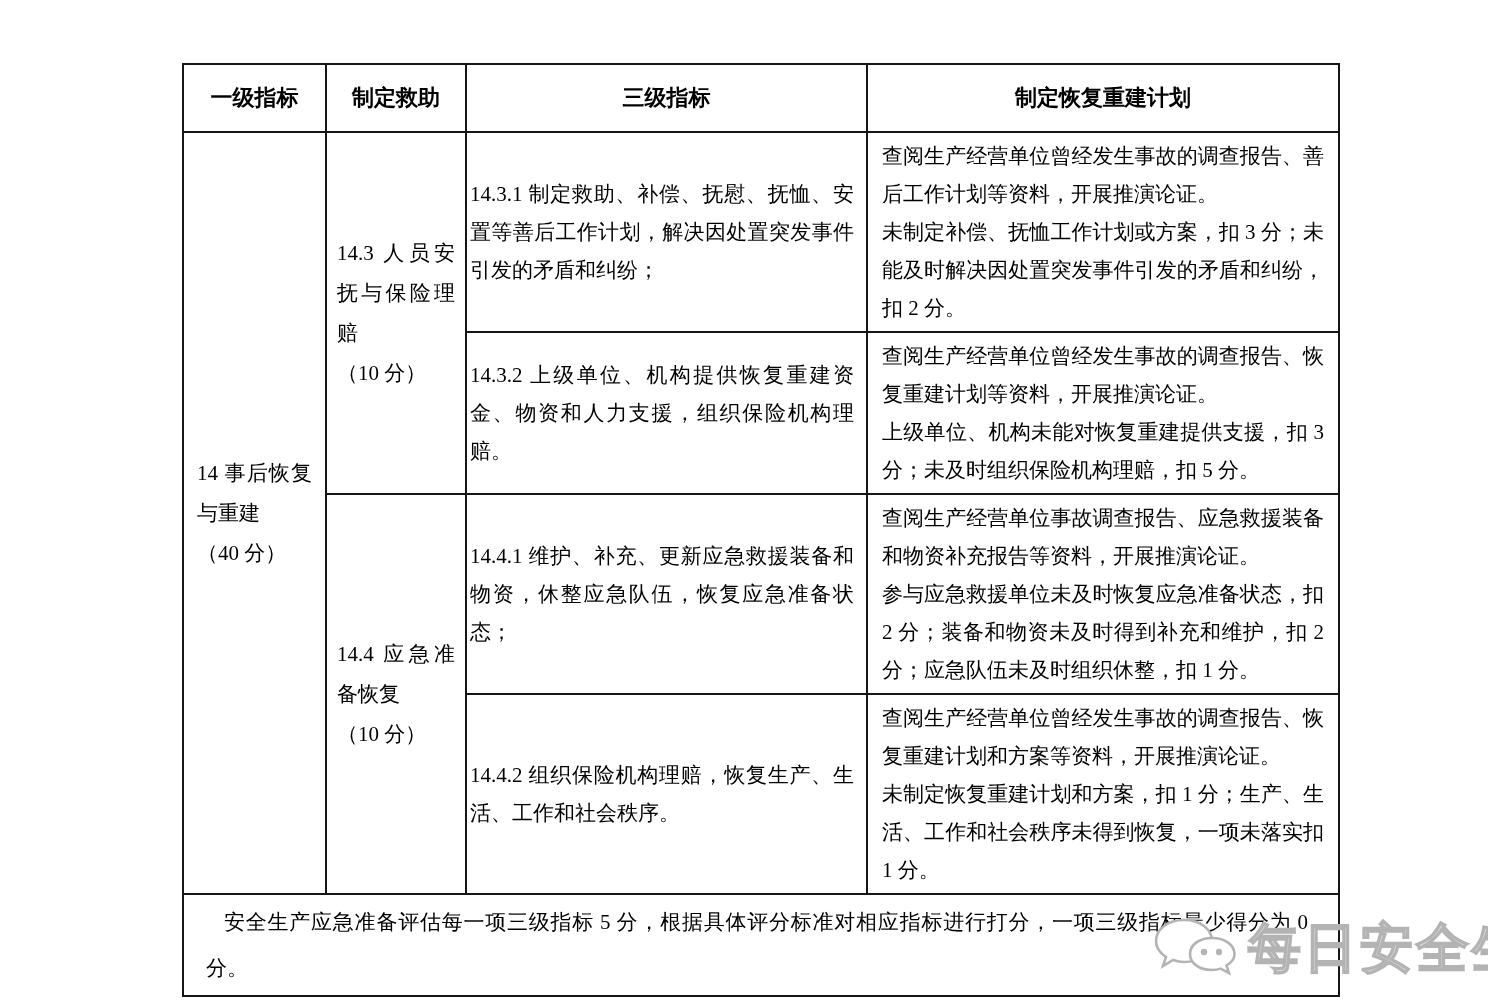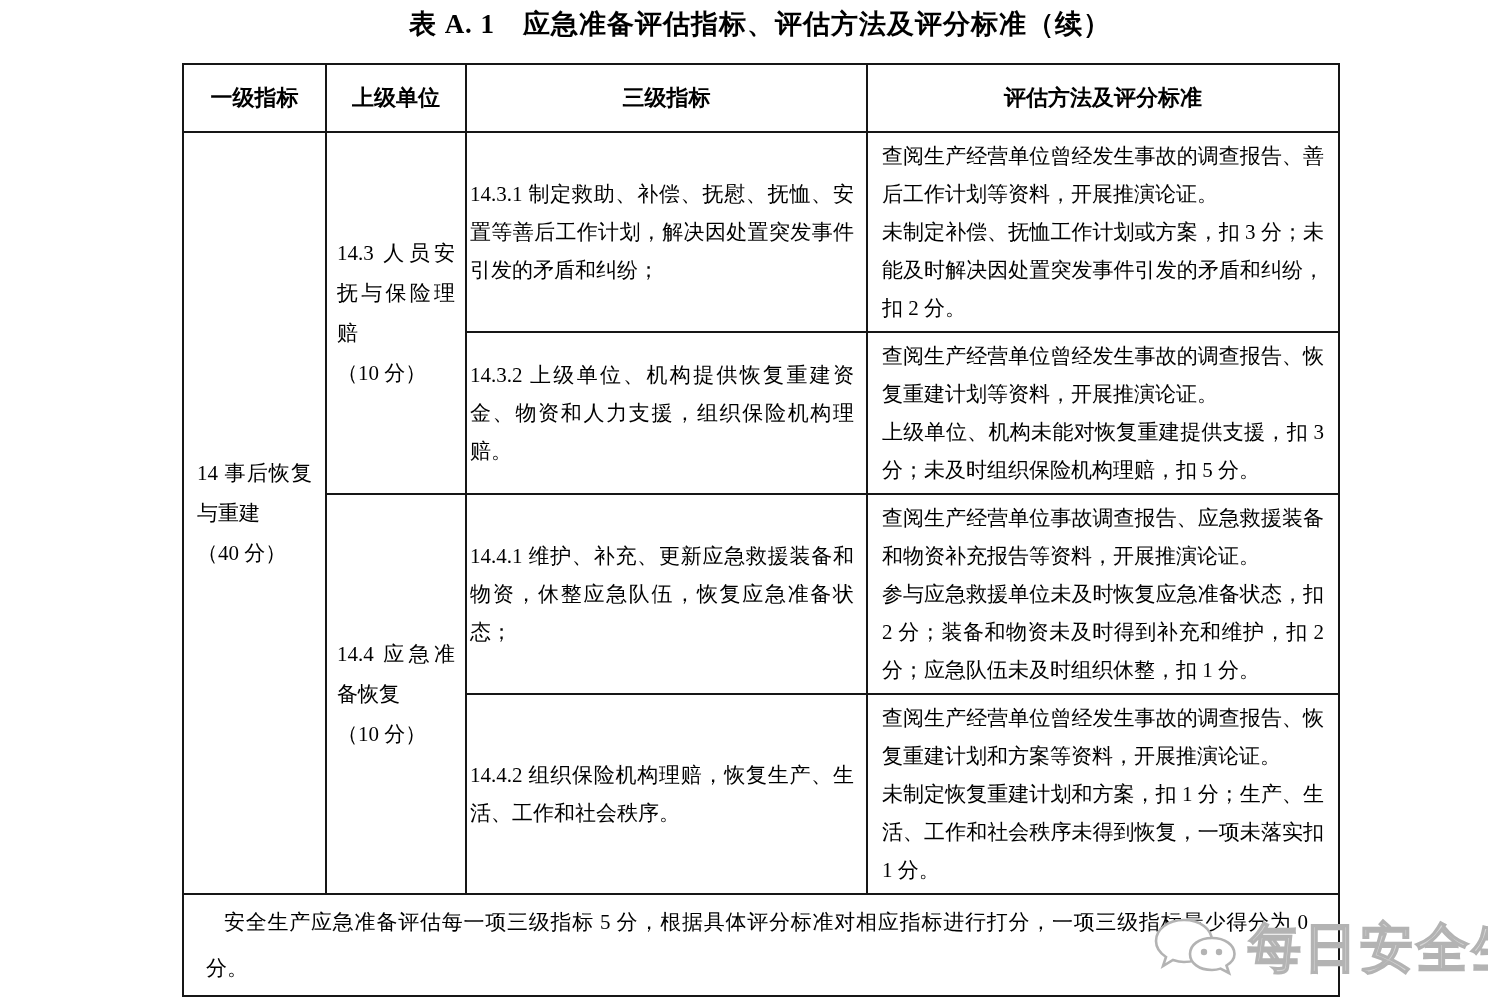--- a/index.html
+++ b/index.html
@@ -101,35 +101,34 @@
     font-weight: bold;
     white-space: nowrap;
   }
   .watermark svg { display: block; margin-right: 6px; }
 </style>
 </head>
 <body>
 
 <div class="page">
 
-  <div class="doc-title">表 A. 1　应急准备评估指标、评估方法及评分标准（续）</div>
 
   <table class="eval">
     <colgroup>
       <col style="width:143px">
       <col style="width:140px">
       <col style="width:401px">
       <col style="width:472px">
     </colgroup>
     <tbody>
         <tr>
       <th>一级指标</th>
-      <th>上级单位</th>
+      <th>制定救助</th>
       <th>三级指标</th>
-      <th>评估方法及评分标准</th>
+      <th>制定恢复重建计划</th>
     </tr>
     <tr class="r1">
       <td class="c1" rowspan="4">14 事后恢复与重建
 （40 分）</td>
       <td class="c2" rowspan="2">14.3 人员安抚与保险理赔
 （10 分）</td>
       <td class="c3">14.3.1 制定救助、补偿、抚慰、抚恤、安置等善后工作计划，解决因处置突发事件引发的矛盾和纠纷；</td>
       <td class="c4">查阅生产经营单位曾经发生事故的调查报告、善后工作计划等资料，开展推演论证。
 未制定补偿、抚恤工作计划或方案，扣 3 分；未能及时解决因处置突发事件引发的矛盾和纠纷，扣 2 分。</td>
     </tr>

